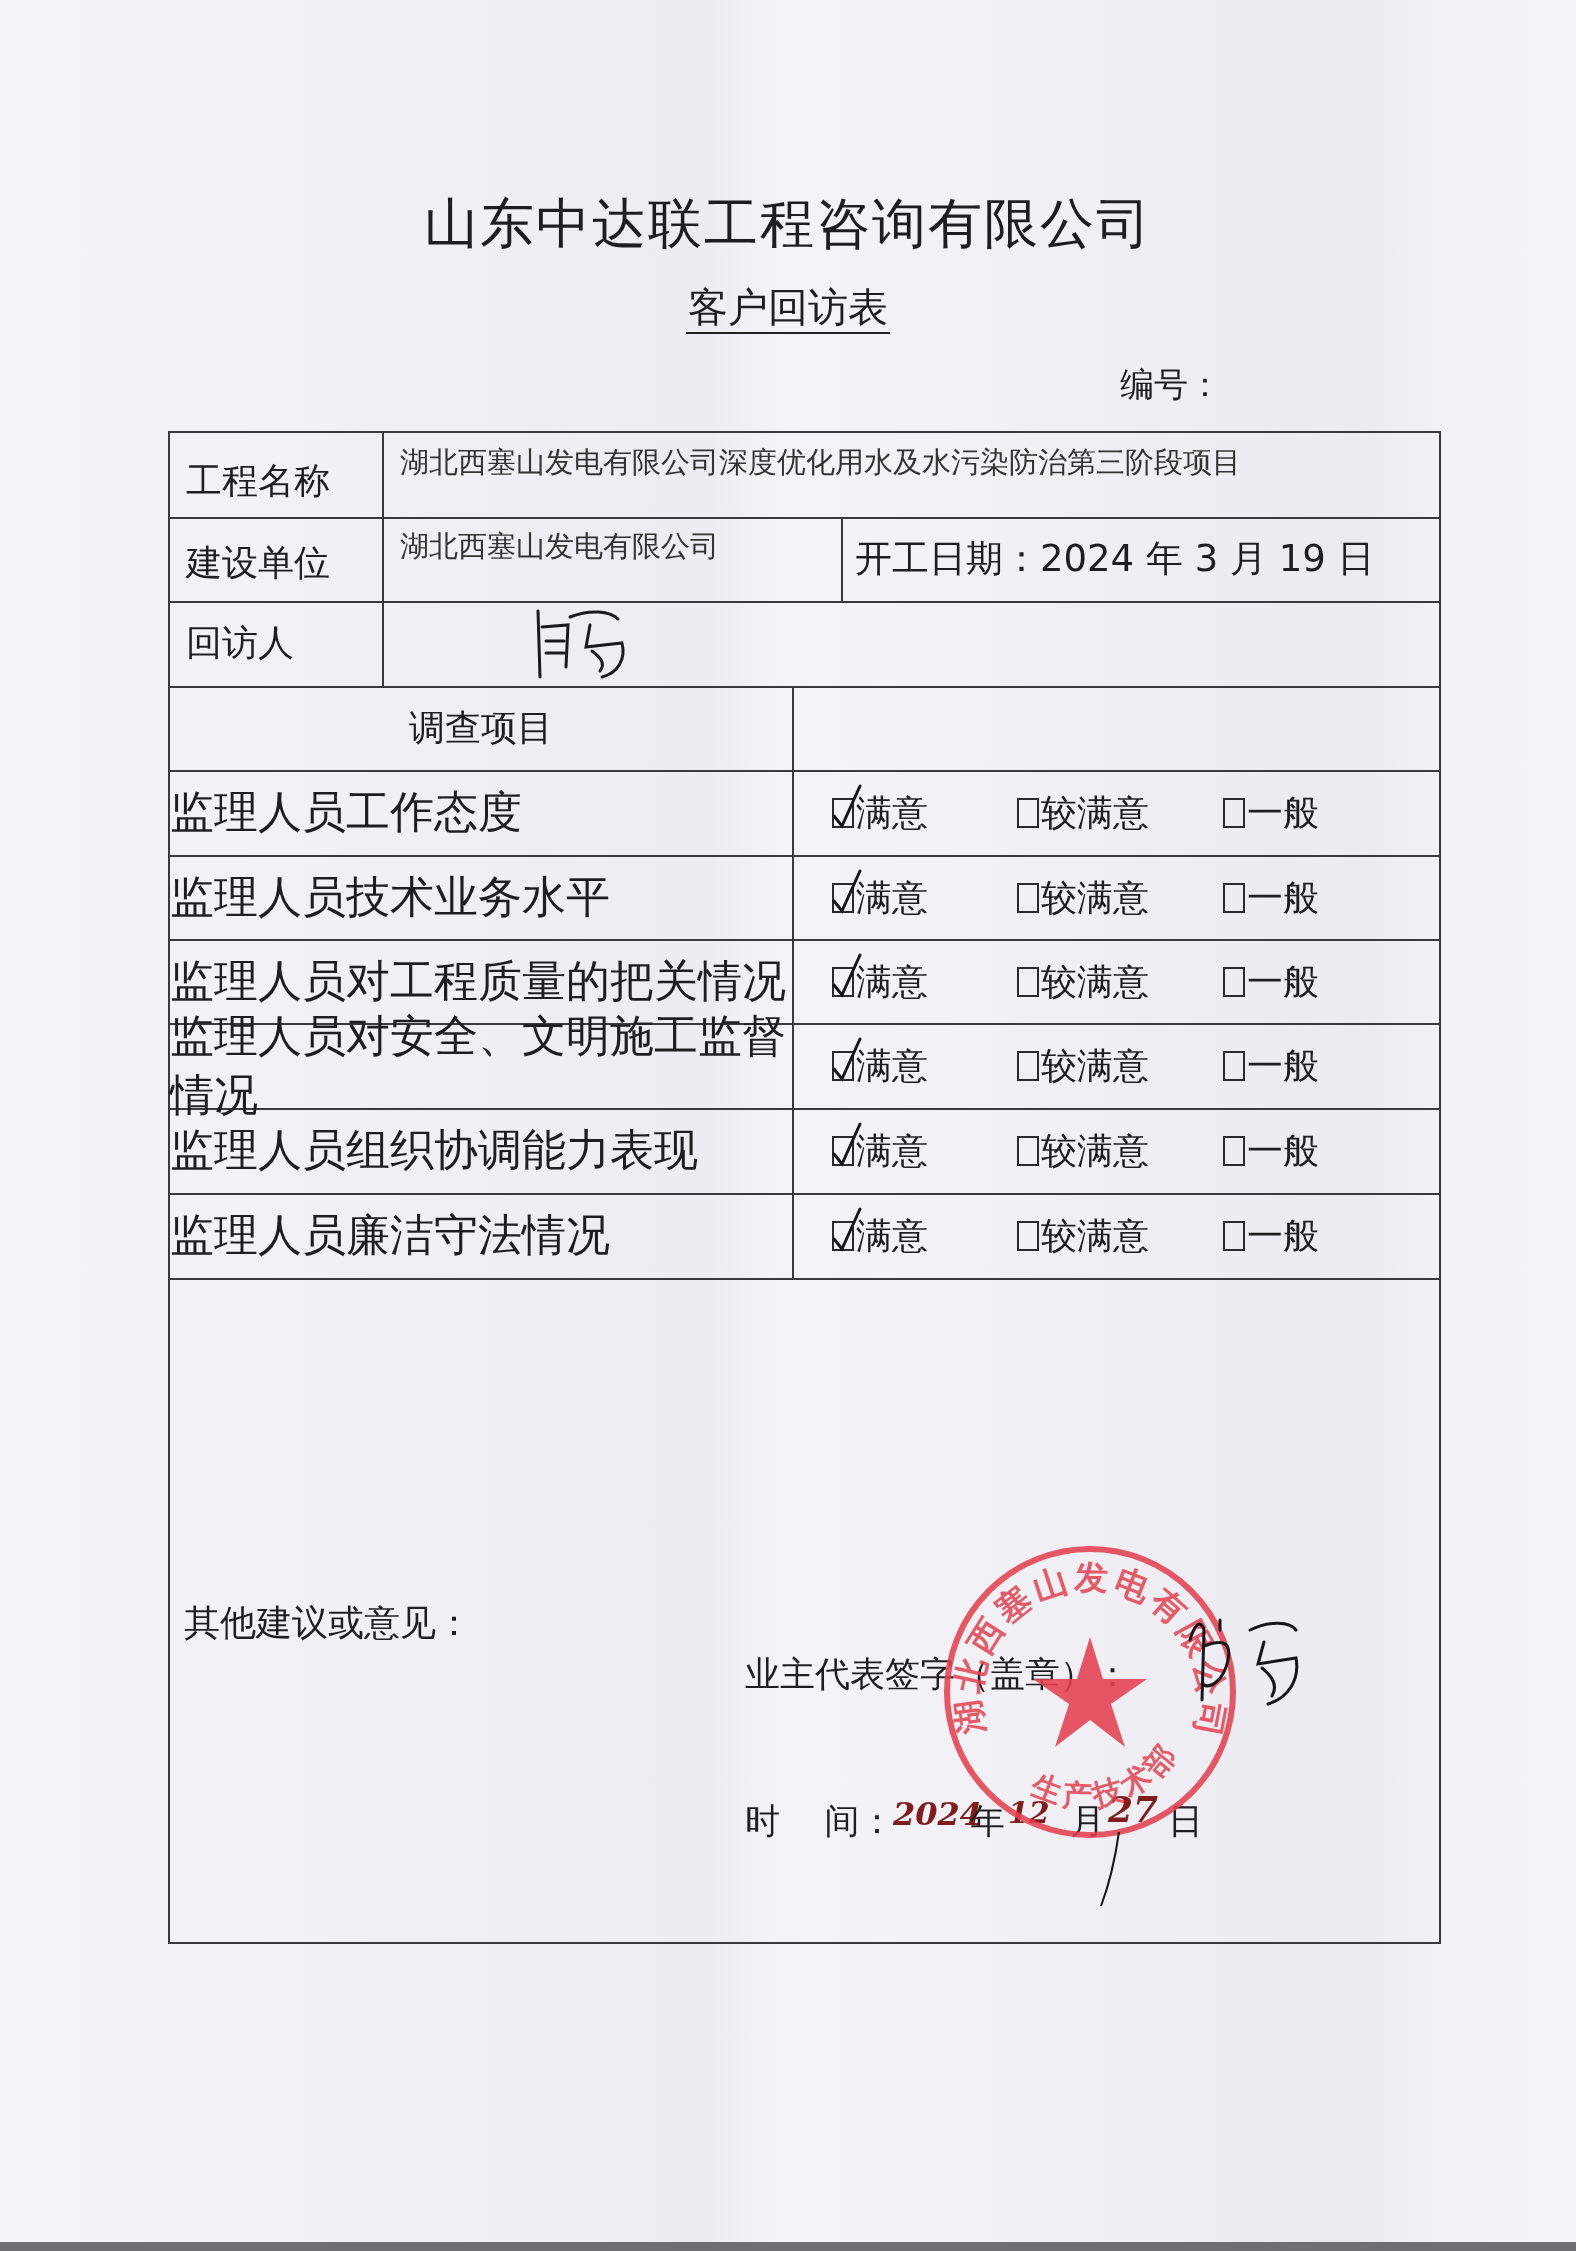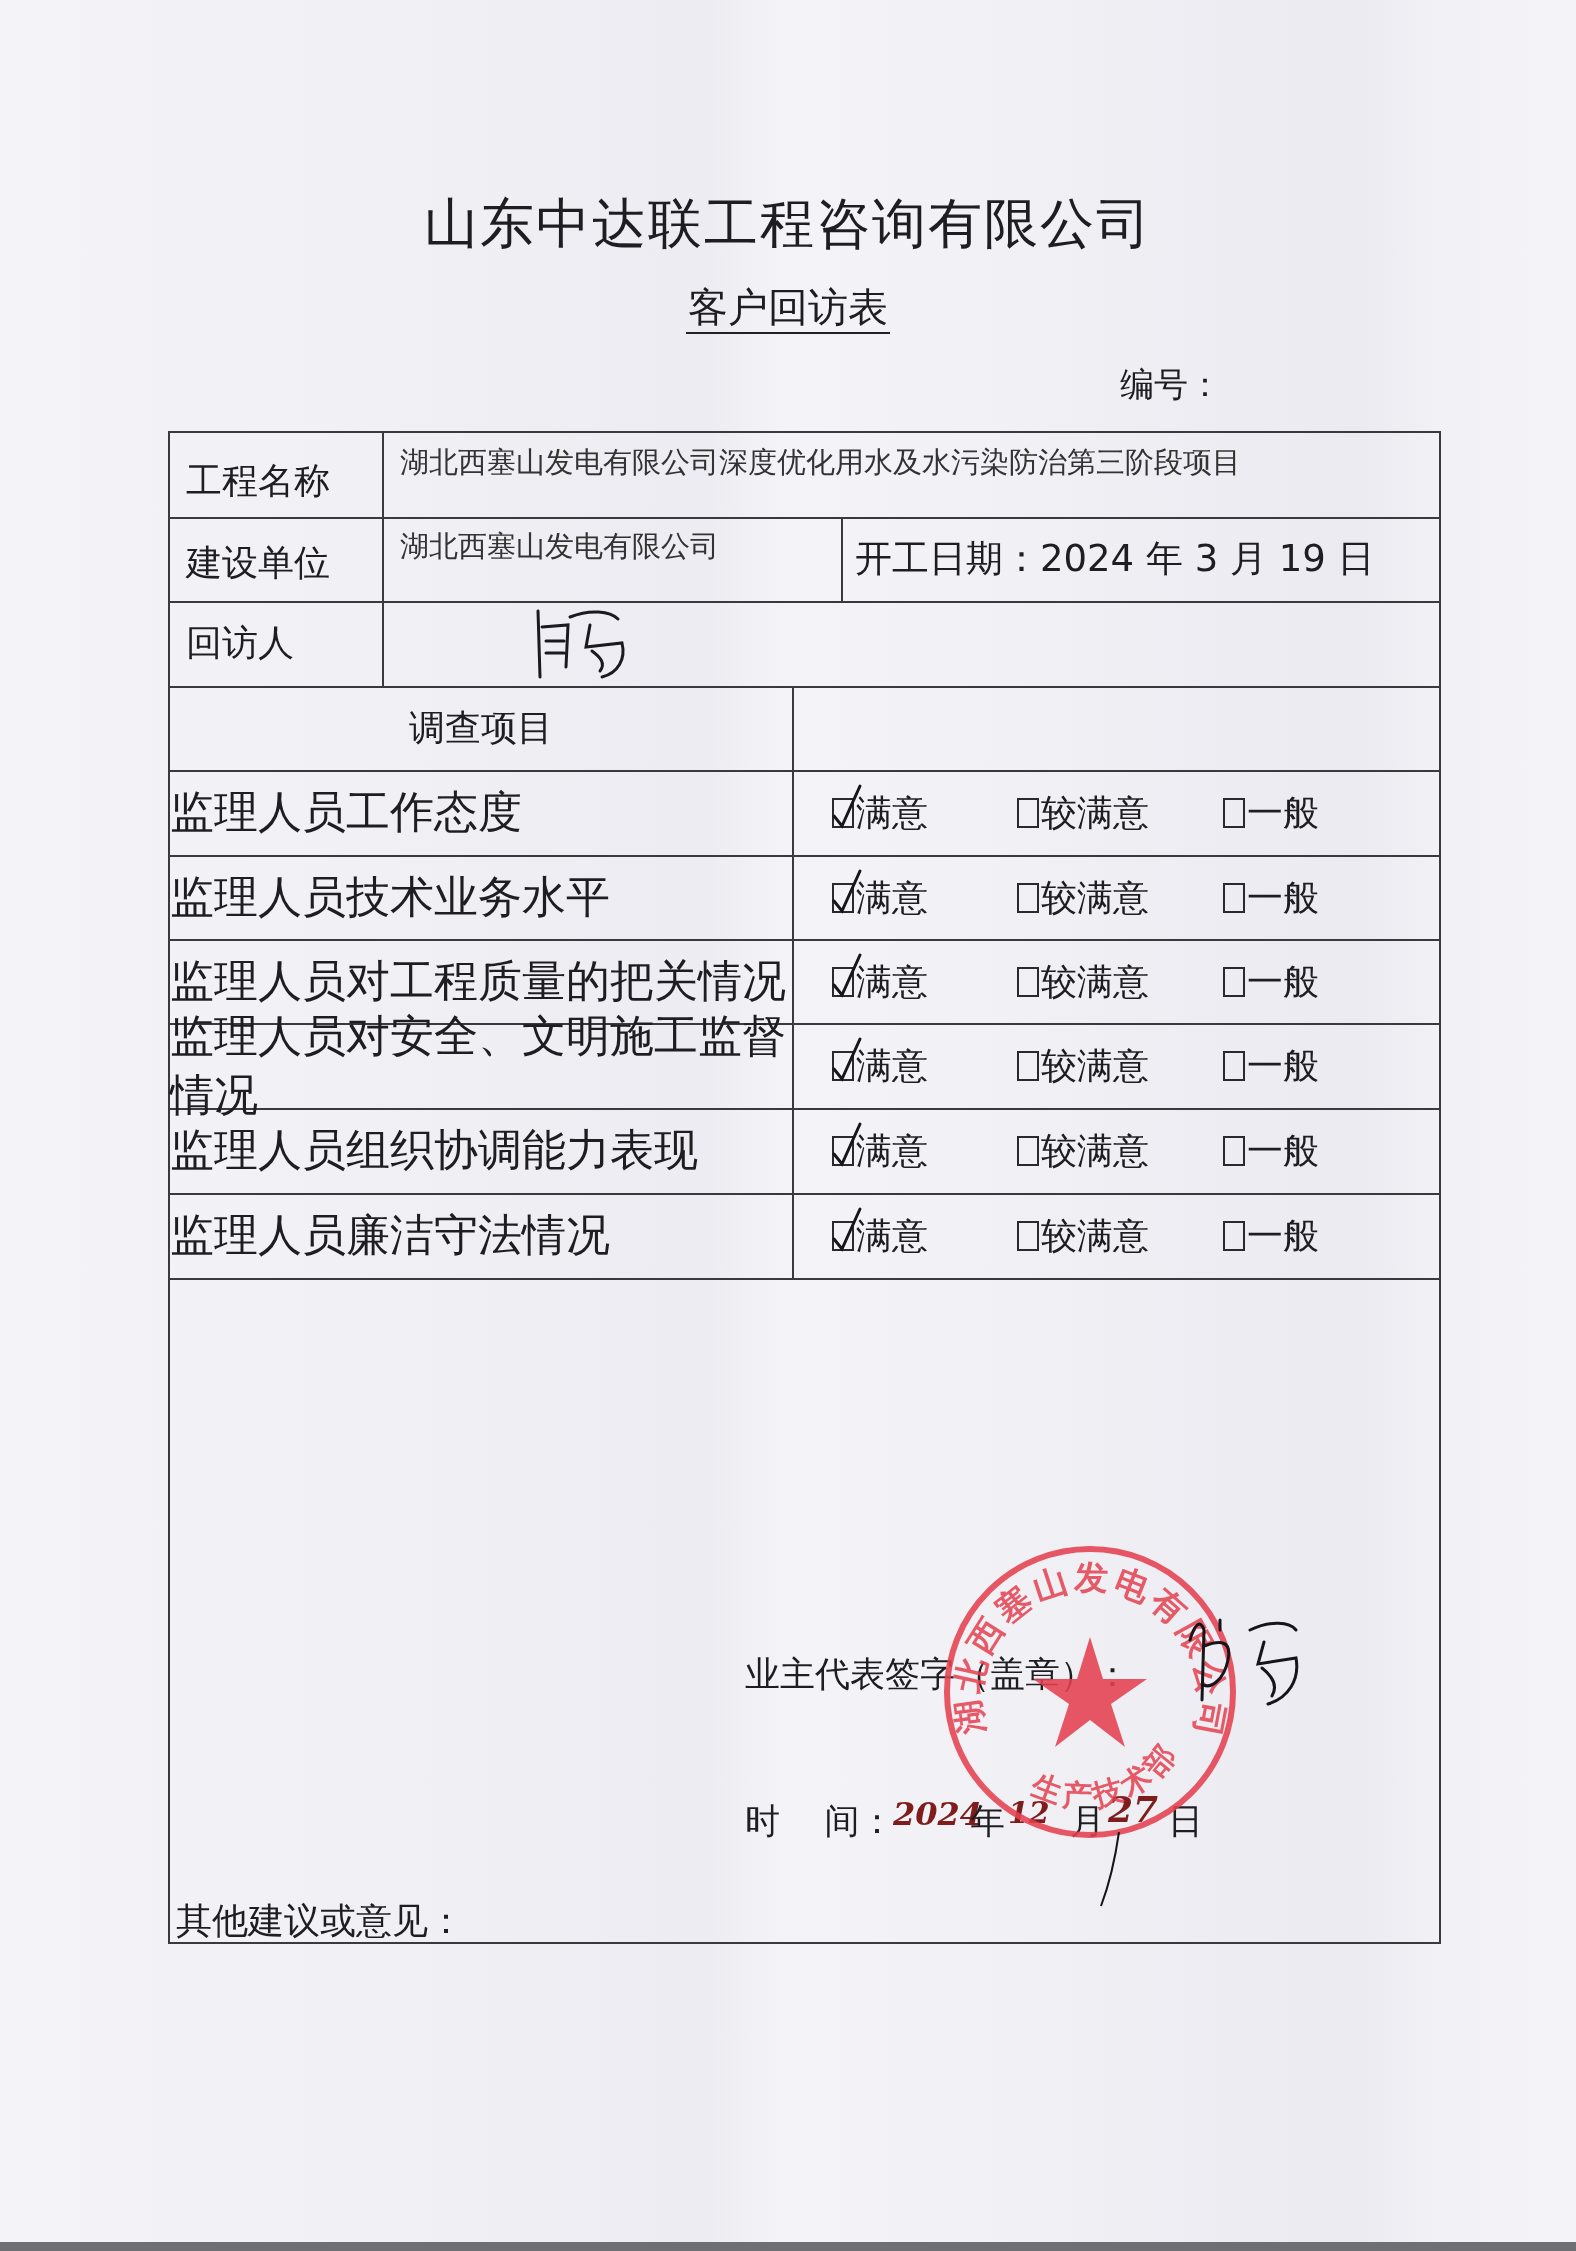--- a/index.html
+++ b/index.html
@@ -26,21 +26,21 @@
     font-family:"DejaVu Sans","Liberation Sans",sans-serif; }
   .lbl { font-size:36px; padding-left:16px; }
   .val { font-size:29px; padding-left:18px; align-items:flex-start; padding-top:10px; color:#333; }
   .date { font-size:37px; padding-left:14px;text-align:right; }
   .hdr { justify-content:center; font-size:36px; }
   .item { font-size:44px; }
   .opt { position:absolute; display:flex; align-items:center; font-size:36px;
     font-family:"DejaVu Sans","Liberation Sans",sans-serif; }
   .box { display:inline-block; width:22px; height:30px; border:2px solid #2a2a2e; box-sizing:border-box; margin-right:2px; position:relative; }
   .box svg { position:absolute; left:-4px; top:-18px; overflow:visible; }
-  .remarks { font-size:36px; padding-left:6px; align-items:flex-end; padding-top:22px; }
+  .remarks { font-size:36px; padding-left:14px; align-items:center; padding-top:22px; }
   .sig-label { position:absolute; left:745px; top:1635px; font-size:35px; font-family:"DejaVu Sans","Liberation Sans",sans-serif;margin-top:16px; }
   .time-label { position:absolute; left:745px; top:1798px; font-size:35px; font-family:"DejaVu Sans","Liberation Sans",sans-serif; white-space:pre; }
   .hand { position:absolute; font-family:"DejaVu Serif",serif; font-style:italic; font-weight:bold; color:#7f1d1d; }
   .stamp { position:absolute; left:940px; top:1542px; width:300px; height:300px; }
   .bottom-edge { position:absolute; left:0; right:0; top:2242px; height:9px; background:#6e6e75; }
 </style>
 </head>
 <body>
 
 <div class="title">山东中达联工程咨询有限公司</div>

